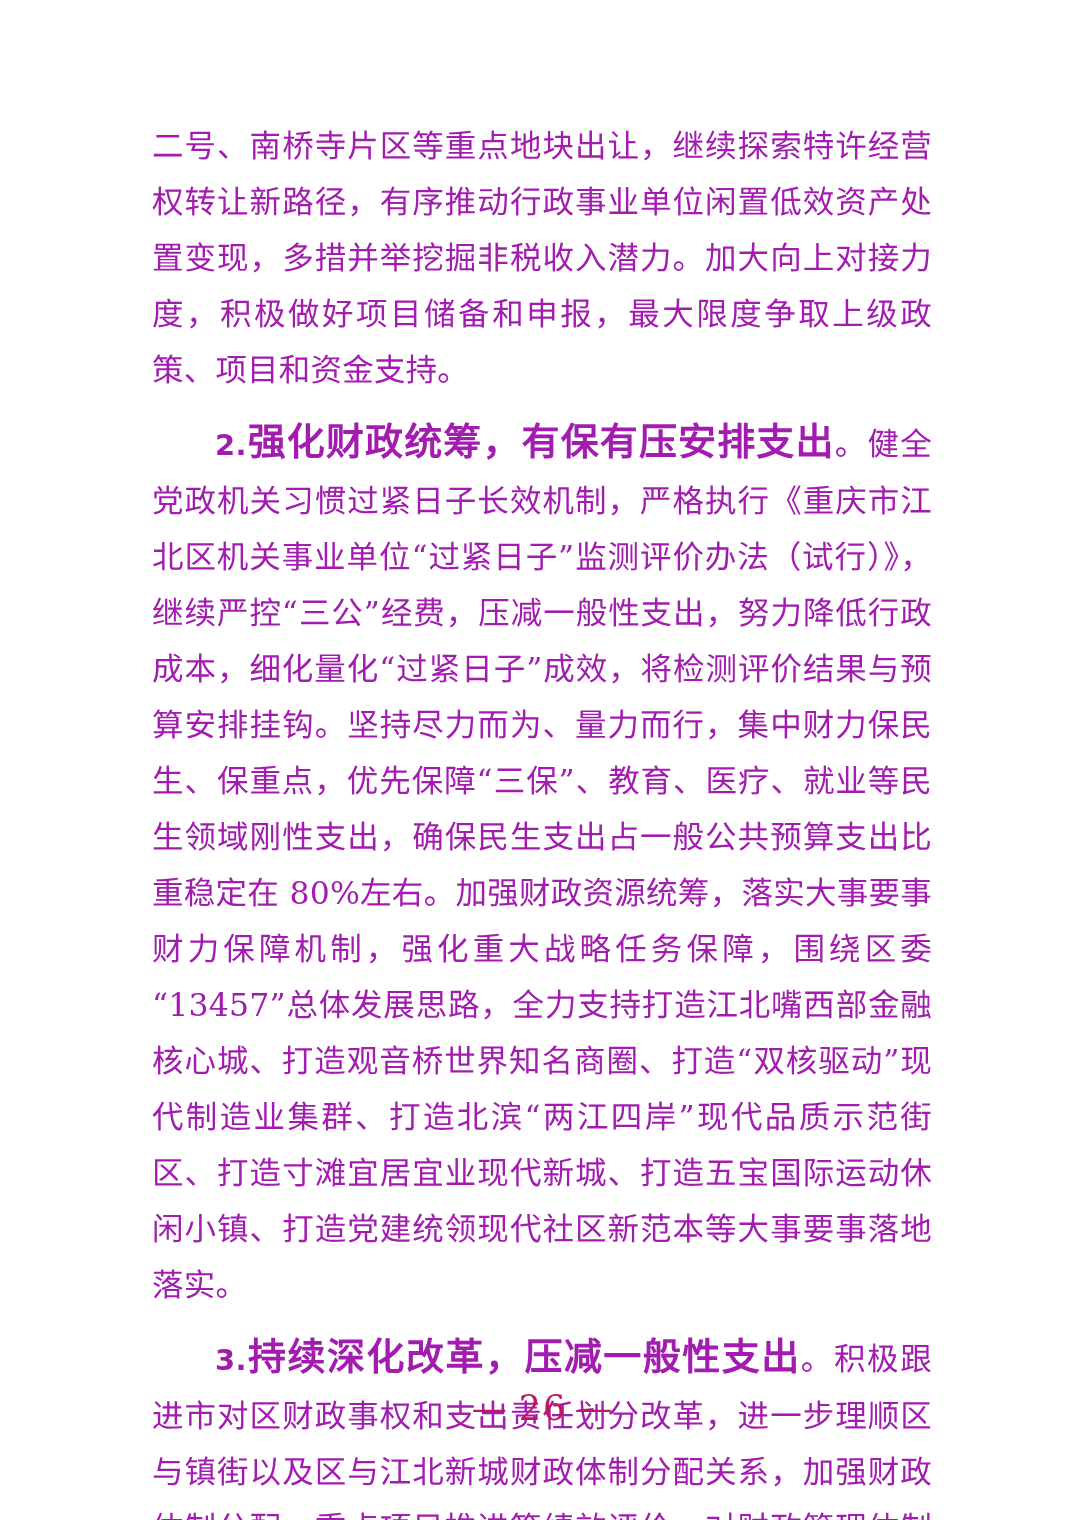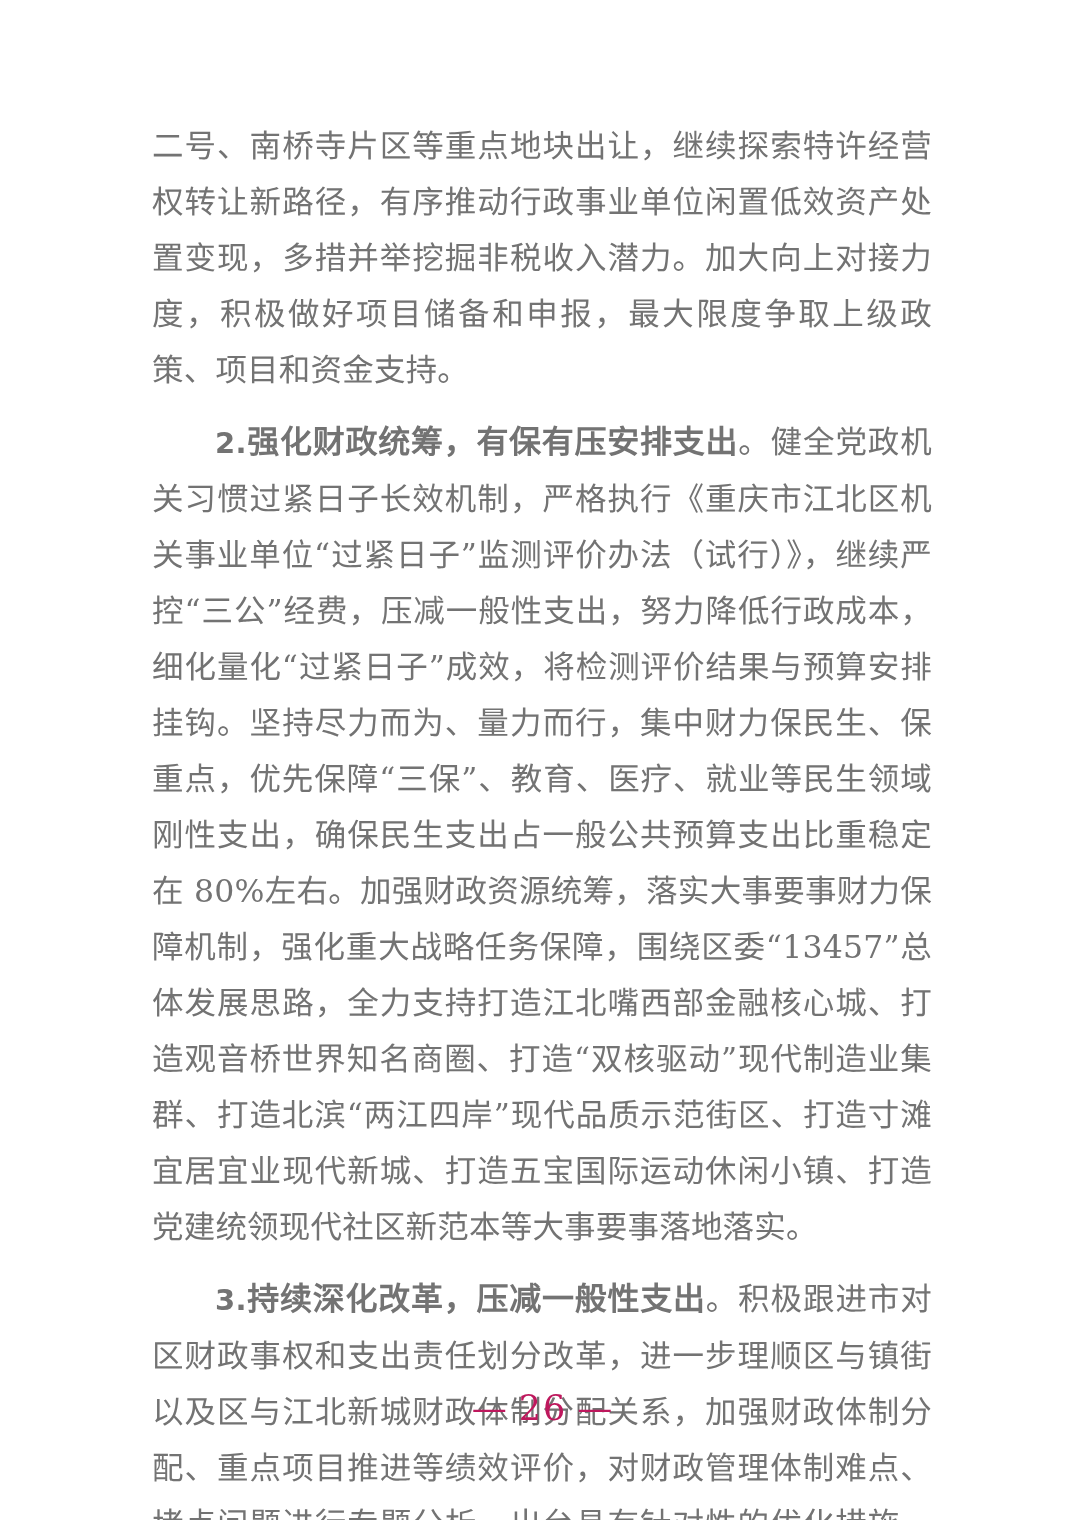--- a/index.html
+++ b/index.html
@@ -20,33 +20,33 @@
   .content {
     position: absolute;
     left: 152px;
     top: 118px;
     width: 780px;
   }
   .para {
     font-family: "DejaVu Serif", "Liberation Serif", serif;
     font-size: 31.5px;
     line-height: 56px;
-    color: #737373;
+    color: #a21caf;
     text-align: justify;
     text-justify: inter-ideograph;
     margin: 0;
     letter-spacing: 0.2px;
   }
   .indent {
     text-indent: 63px;
   }
   .bold-run {
     font-family: Liberation Sans, sans-serif;
     font-weight: bold;
-    font-size: 32px;
+    font-size: 38px;
     letter-spacing: 0px;
   }
   .num-run {
     font-family: "DejaVu Sans", "Liberation Sans", sans-serif;
     font-weight: bold;
     font-size: 29px;
   }
   .gap {
     height: 16px;
   }

